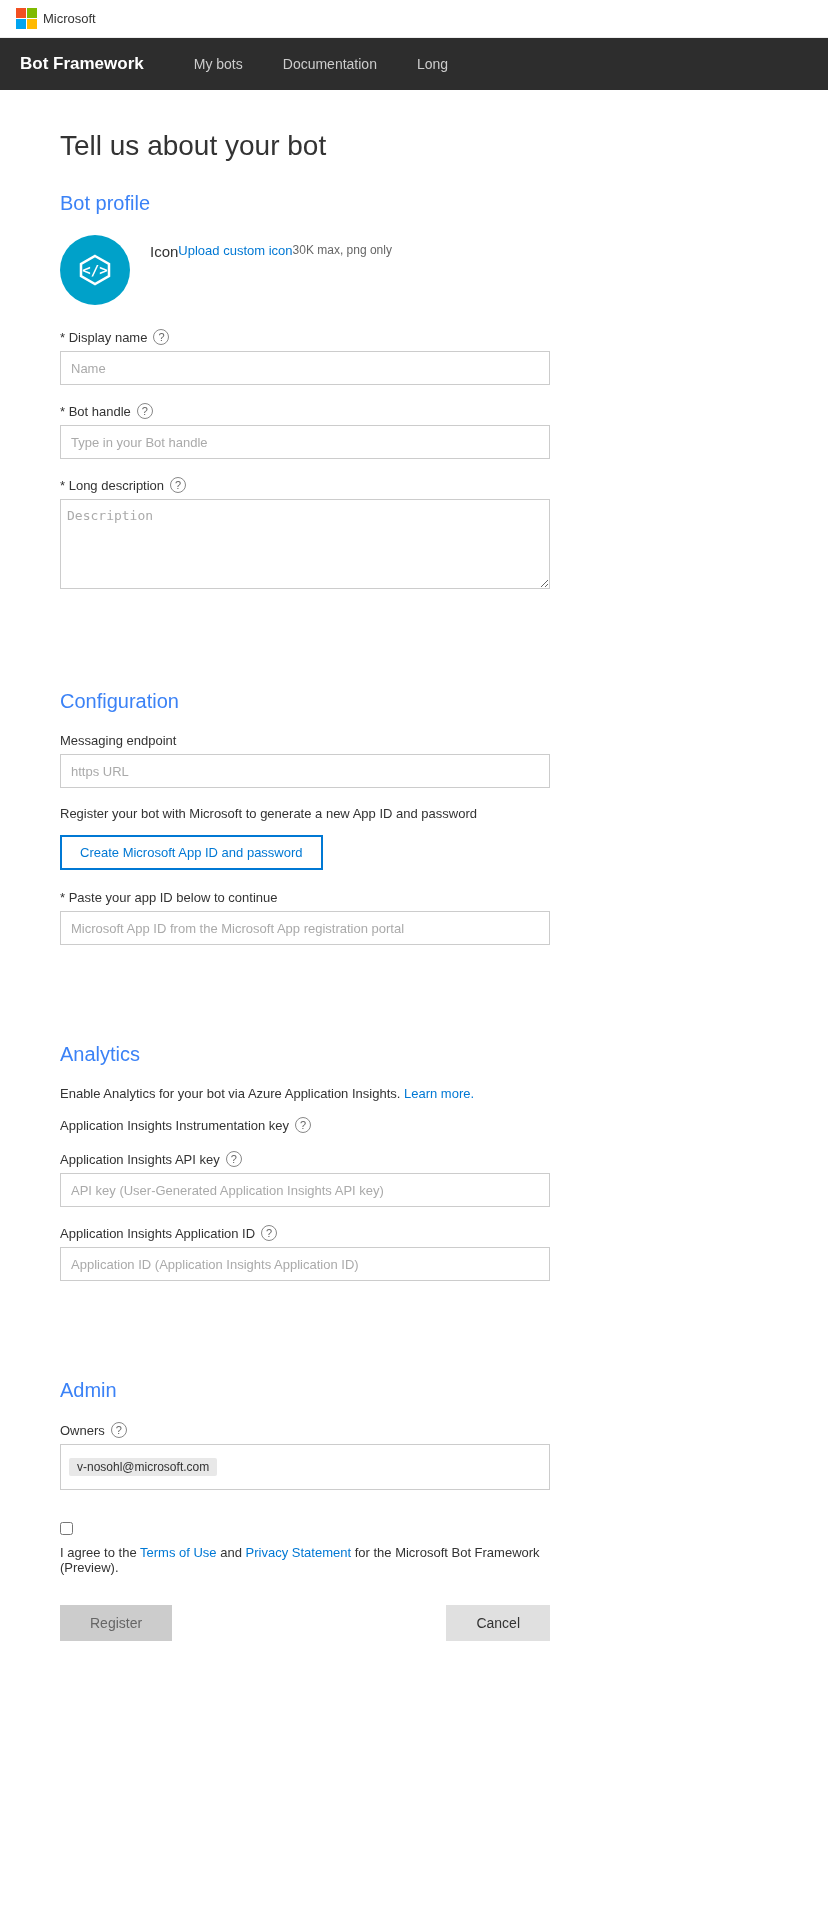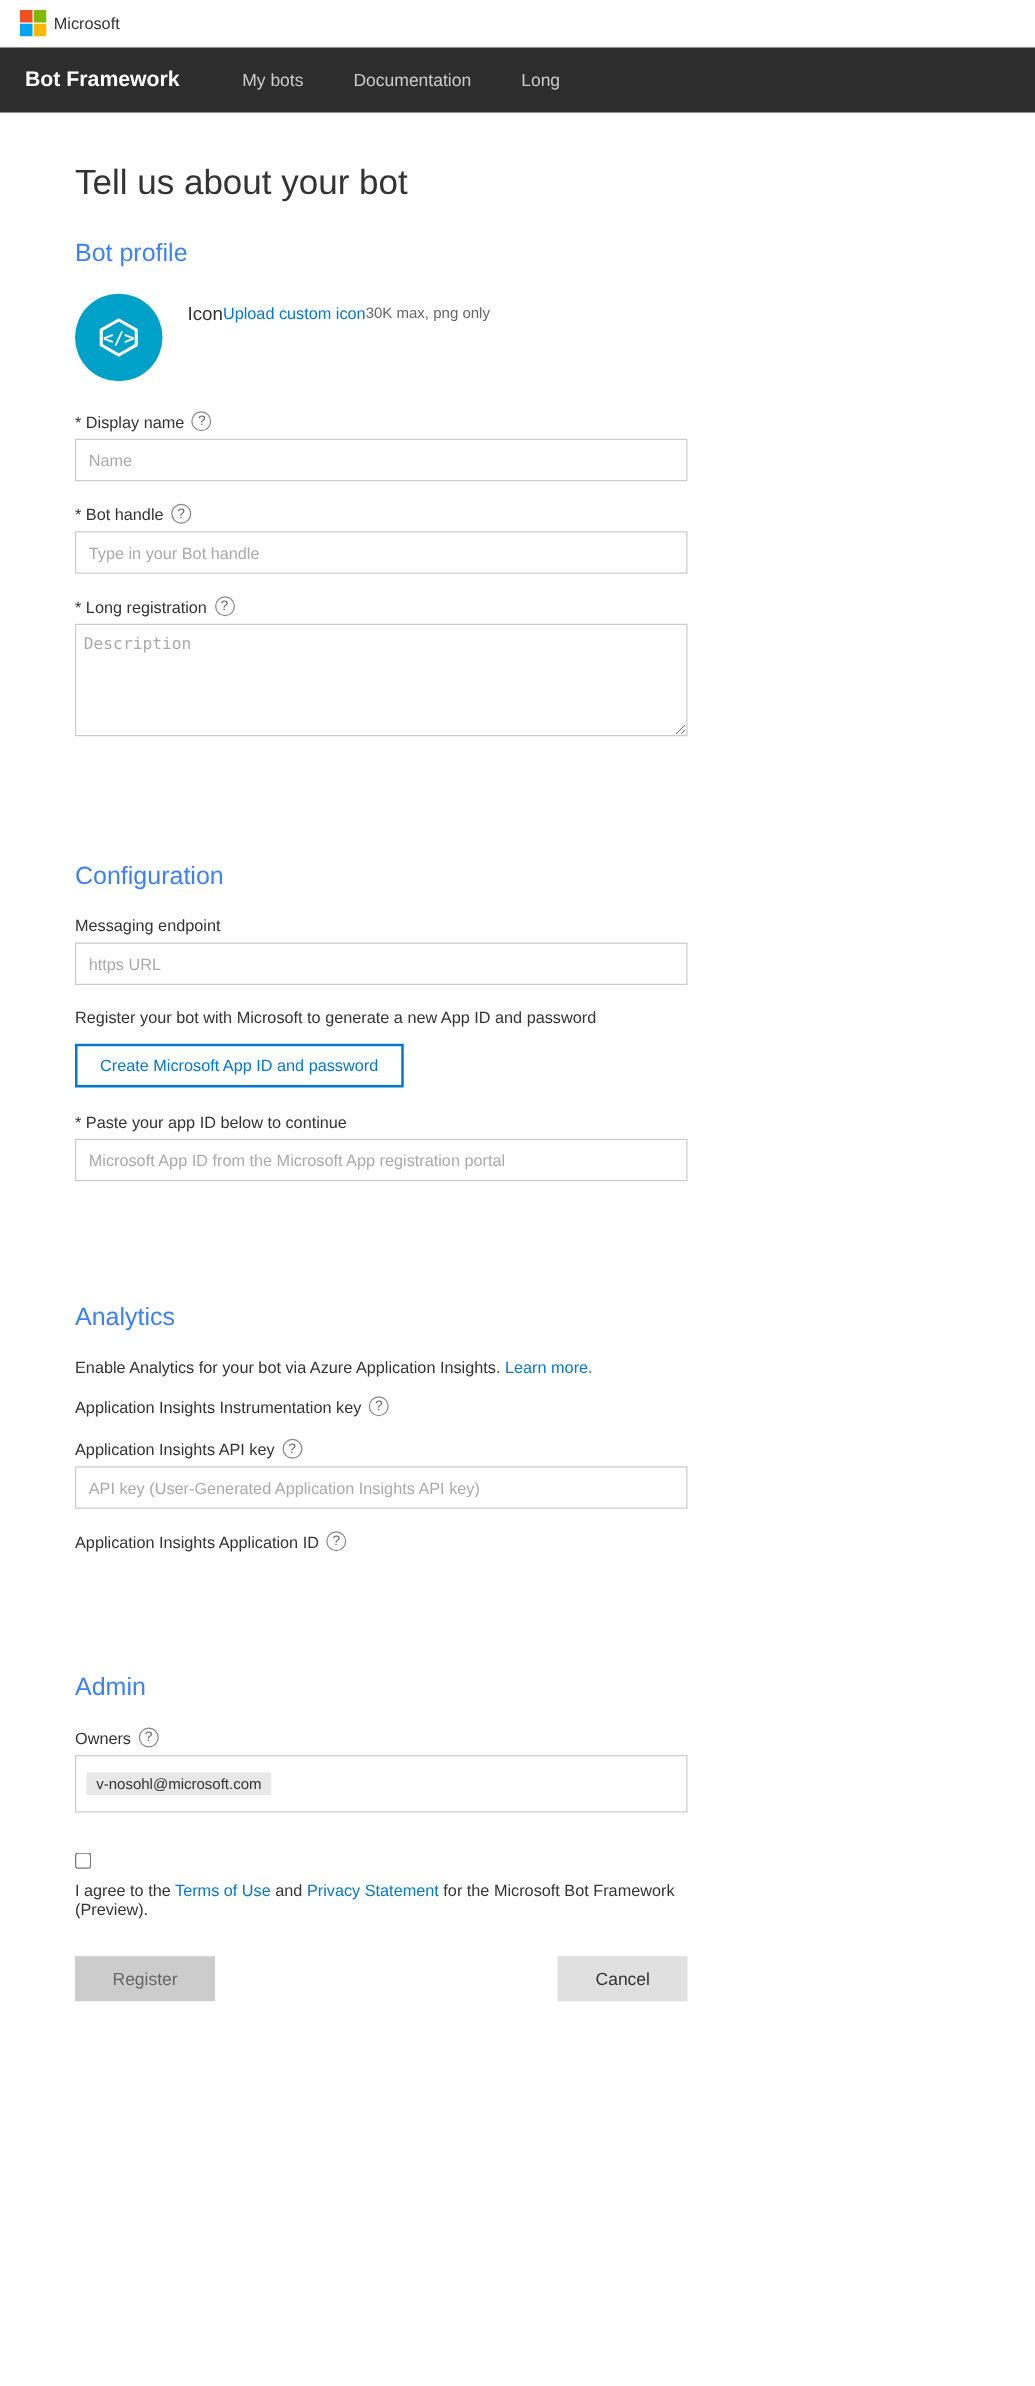--- a/index.html
+++ b/index.html
@@ -346,21 +346,21 @@
   <div class="form-group">
     <label class="form-label">
       <span>* Bot handle</span>
       <span class="help-icon">?</span>
     </label>
     <input type="text" class="form-input" placeholder="Type in your Bot handle" style="">
   </div>
 
   <div class="form-group">
     <label class="form-label">
-      <span>* Long registration</span>
+      <span>* Long description</span>
       <span class="help-icon">?</span>
     </label>
     <textarea class="form-textarea" placeholder="Description" style=""></textarea>
   </div>
 
   <div class="section-divider"></div>
   <div class="section-divider"></div>
 
   <div class="config-section">
     <h2 class="section-title">Configuration</h2>
@@ -408,20 +408,21 @@
         <span class="help-icon">?</span>
       </label>
       <input type="text" class="form-input" placeholder="API key (User-Generated Application Insights API key)" style="">
     </div>
 
     <div class="form-group">
       <label class="form-label">
         <span>Application Insights Application ID</span>
         <span class="help-icon">?</span>
       </label>
+      <input type="text" class="form-input" placeholder="Application ID (Application Insights Application ID)" style="">
     </div>
   </div>
 
   <div class="section-divider"></div>
   <div class="section-divider"></div>
 
   <div class="admin-section">
     <h2 class="section-title">Admin</h2>
 
     <div class="form-group">

